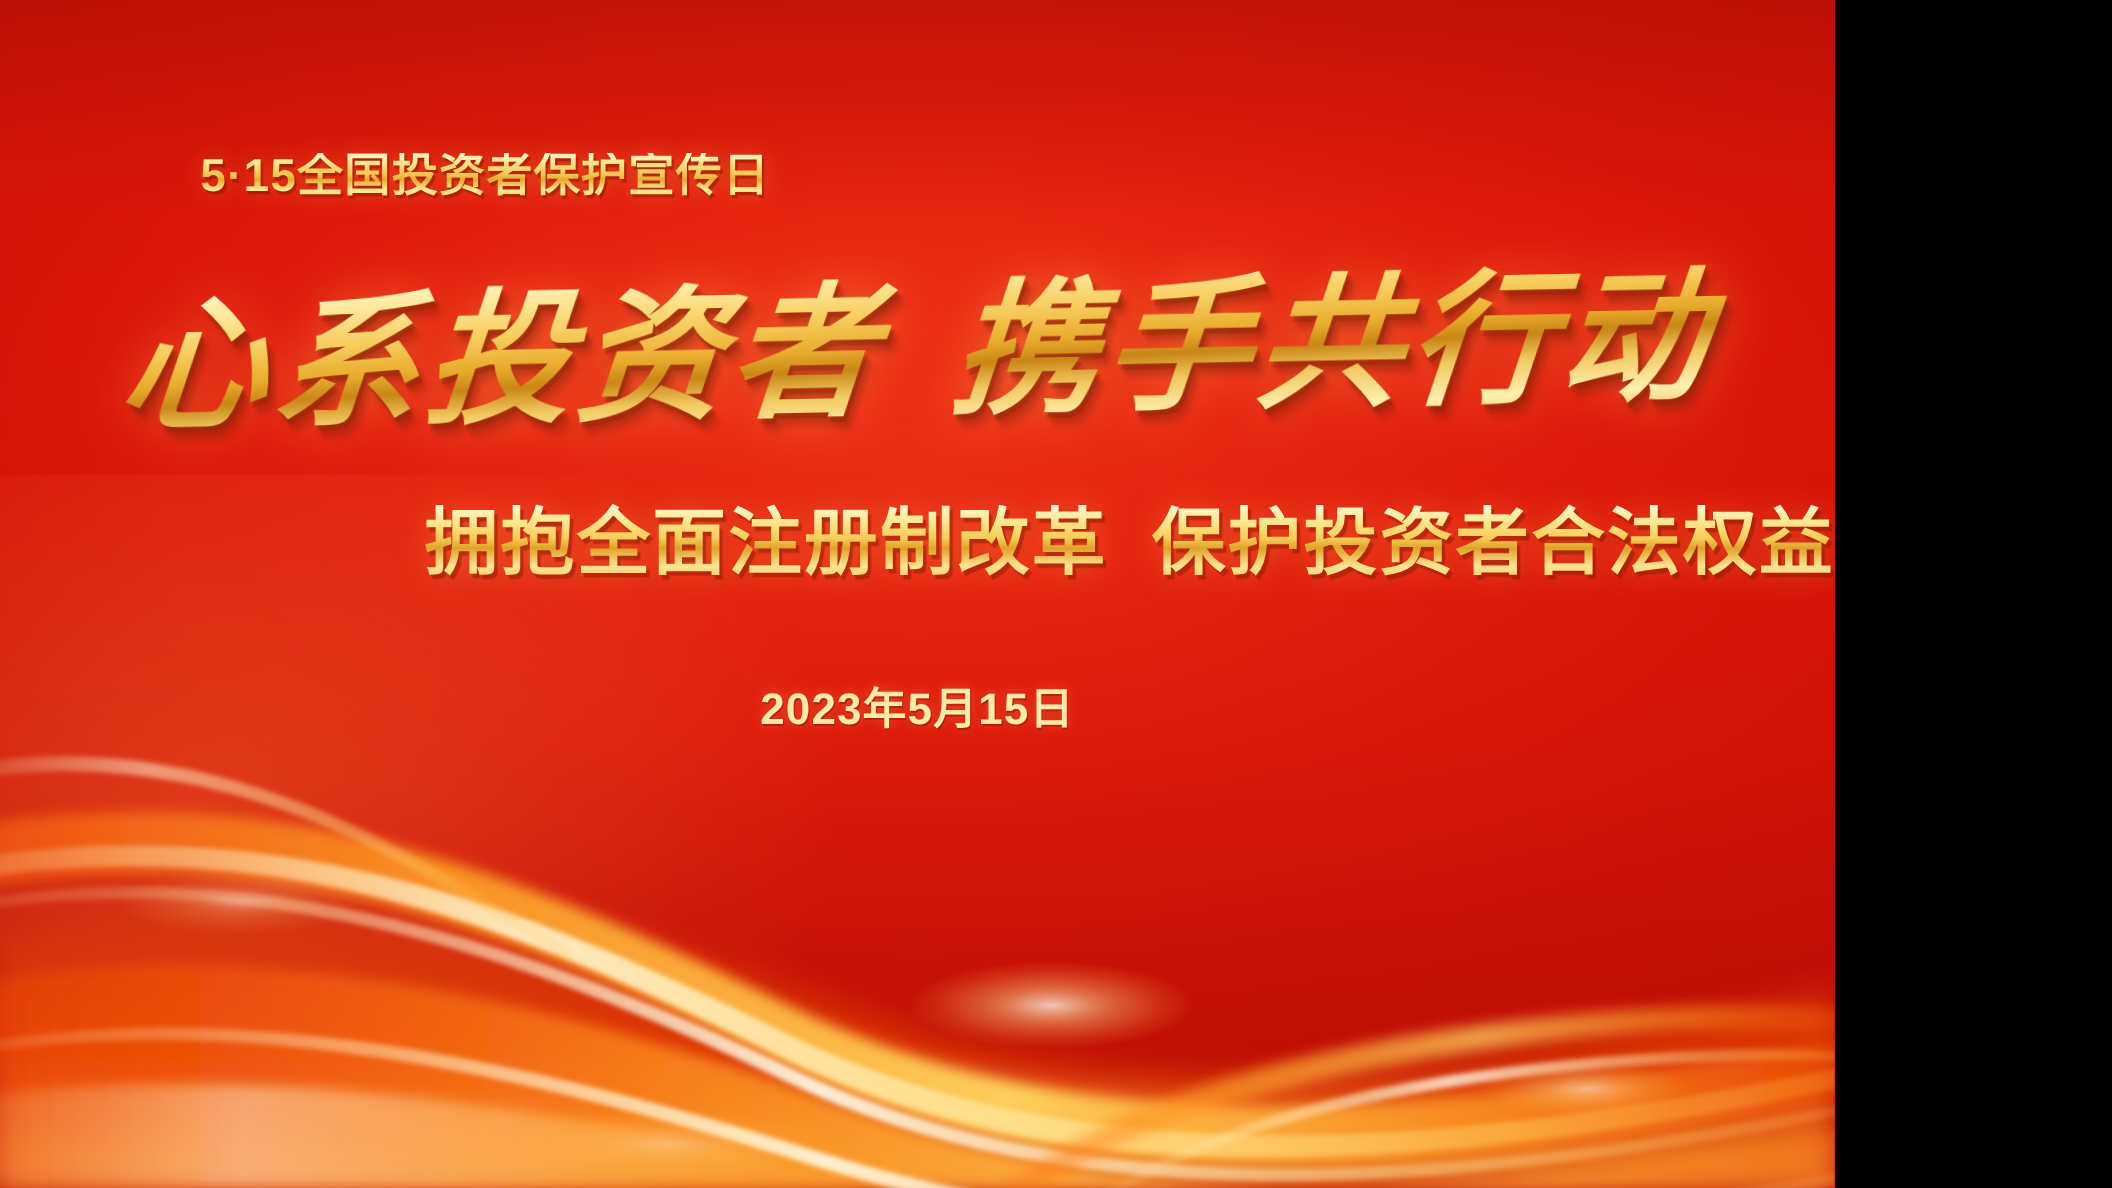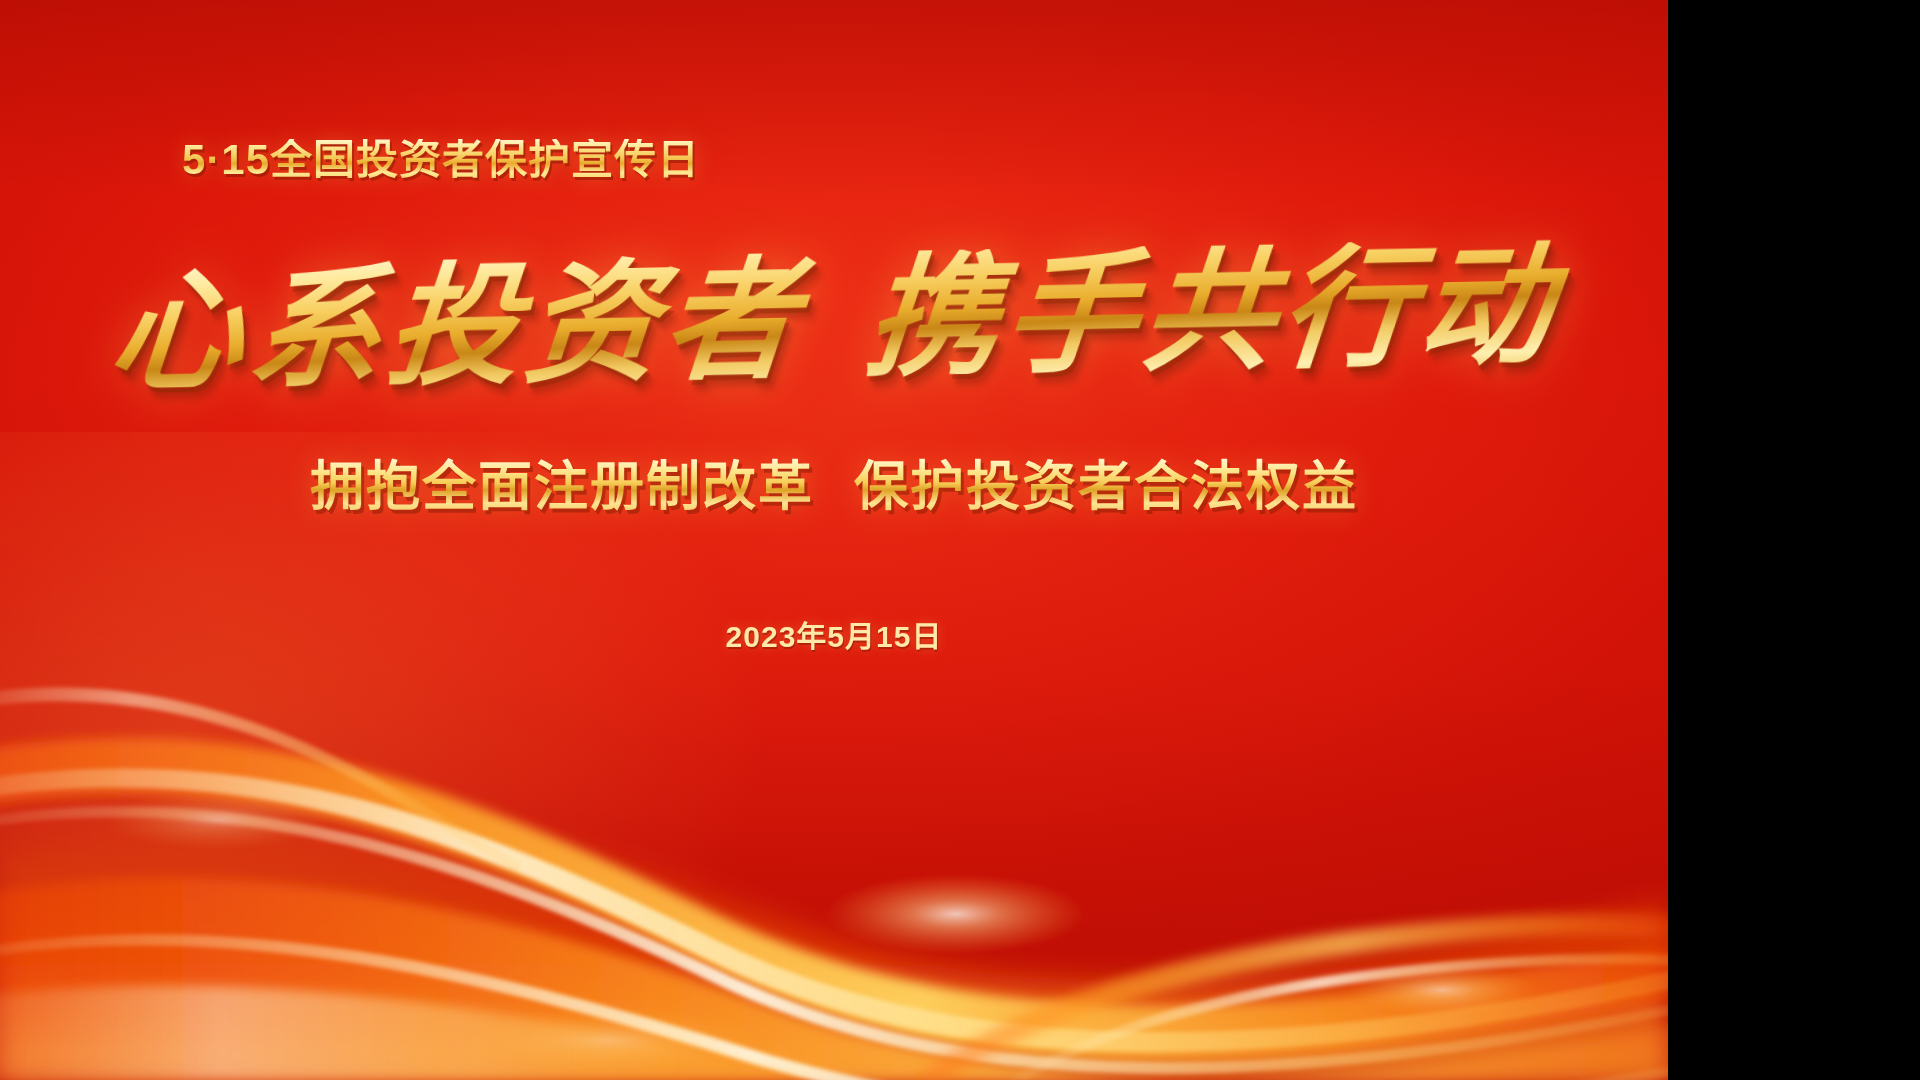--- a/index.html
+++ b/index.html
@@ -119,23 +119,23 @@
       drop-shadow(6px 9px 2px rgba(90,15,0,0.28))
       drop-shadow(0 0 22px rgba(255,200,90,0.35));
   }
   .headline .gap { display: inline-block; width: 64px; }
 
   .tagline {
     position: absolute;
     left: 0;
     right: 0;
     top: 457px;
-    text-align: center;
-    white-space: nowrap;
-    font-size: 54px;
+    text-align: right;
+    white-space: nowrap;
+    font-size: 67px;
     font-weight: 700;
     letter-spacing: 2px;
     line-height: 1.1;
     background: linear-gradient(180deg,
         #fff8d8 0%,
         #ffe892 22%,
         #f6cc56 44%,
         #dfa227 56%,
         #ffe493 78%,
         #f3c douleur 0%);
@@ -150,21 +150,21 @@
   }
   .tagline .gap { display: inline-block; width: 40px; }
 
   .date {
     position: absolute;
     left: 0;
     right: 0;
     top: 612px;
     text-align: center;
     white-space: nowrap;
-    font-size: 30px;
+    font-size: 40px;
     font-weight: 600;
     letter-spacing: 1px;
     color: #ffe9a8;
     text-shadow: 1px 2px 0 rgba(120,25,0,0.45), 0 0 12px rgba(255,200,100,0.30);
   }
 </style>
 </head>
 <body>
 
 <div id="stage">

